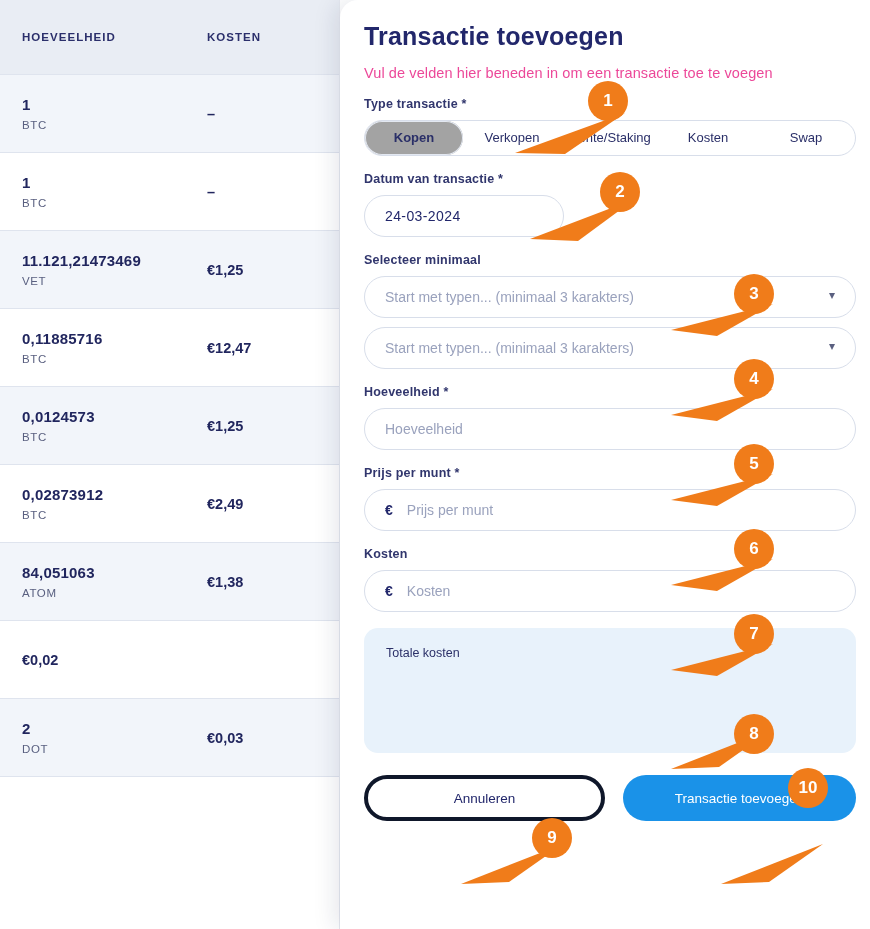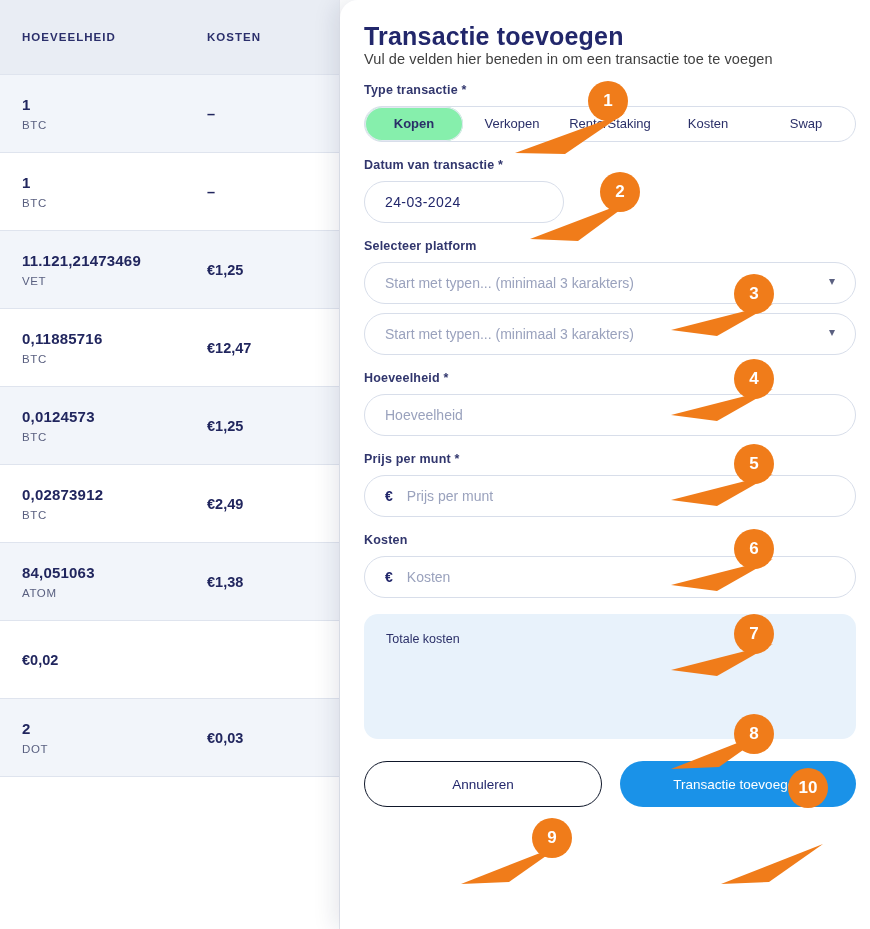--- a/index.html
+++ b/index.html
@@ -80,23 +80,23 @@
     box-shadow: -6px 0 22px rgba(20,30,70,.10);
     padding: 22px 24px 0 24px;
   }
   .modal-title {
     font-size: 25px;
     font-weight: 800;
     color: #22276b;
     letter-spacing: .2px;
   }
   .modal-sub {
-    margin-top: 0;
+    margin-top: 14px;
     font-size: 14.5px;
-    color: #404040;
+    color: #ec4899;
     letter-spacing: .1px;
   }
   .field-label {
     margin-top: 16px;
     font-size: 12.5px;
     color: #31366d;
     font-weight: 600;
     letter-spacing: .2px;
   }
 
@@ -114,21 +114,21 @@
   }
   .seg-item {
     flex: 1;
     text-align: center;
     font-size: 13px;
     color: #2a2f68;
     line-height: 34px;
     cursor: pointer;
   }
   .seg-item.active {
-    background: #86efac;
+    background: #a3a3a3;
     border-radius: 20px;
     font-weight: 600;
     box-shadow: inset 0 0 0 1px #e3e8f1;
   }
 
   .input-pill {
     margin-top: 9px;
     height: 42px;
     border: 1px solid #d8deea;
     border-radius: 21px;
@@ -170,21 +170,21 @@
     flex: 1;
     height: 46px;
     border-radius: 23px;
     font-size: 13.5px;
     display: flex;
     align-items: center;
     justify-content: center;
     cursor: pointer;
   }
   .btn-cancel {
-    border: 1px solid #0f172a;
+    border: 4px solid #0f172a;
     background: #fff;
     color: #22276b;
   }
   .btn-submit {
     background: #1a92e8;
     color: #ffffff;
     border: none;
   }
 
   
@@ -304,21 +304,21 @@
       <div class="seg-item">Rente/Staking</div>
       <div class="seg-item">Kosten</div>
       <div class="seg-item">Swap</div>
     </div>
 
     <div class="field-label">Datum van transactie *</div>
     <div class="input-pill short">
       <span class="val">24-03-2024</span>
     </div>
 
-    <div class="field-label">Selecteer platform</div>
+    <div class="field-label">Selecteer minimaal</div>
     <div class="input-pill">
       <span class="ph">Start met typen... (minimaal 3 karakters)</span>
       <span class="caret">▾</span>
     </div>
 
     <div class="input-pill">
       <span class="ph">Start met typen... (minimaal 3 karakters)</span>
       <span class="caret">▾</span>
     </div>
 

